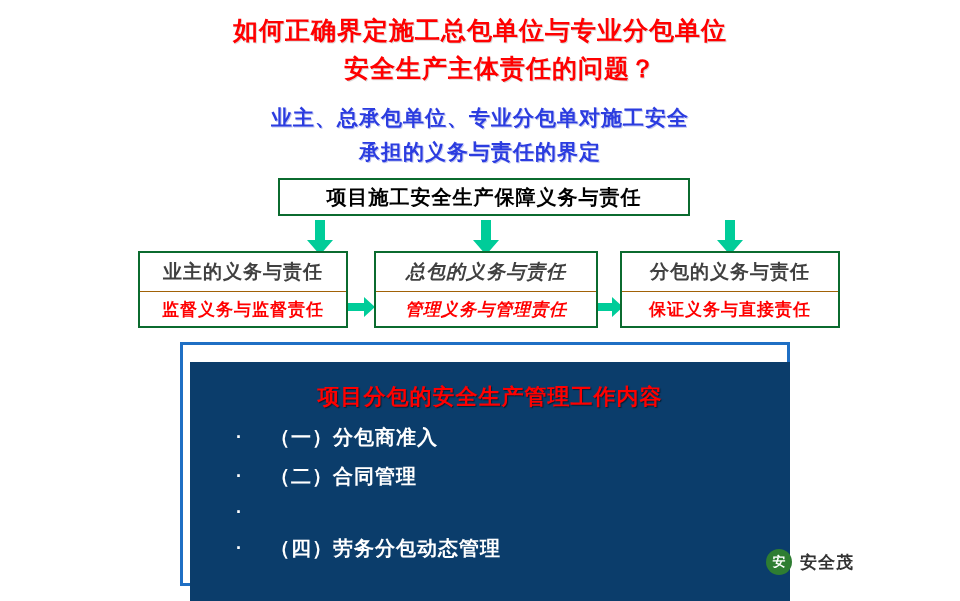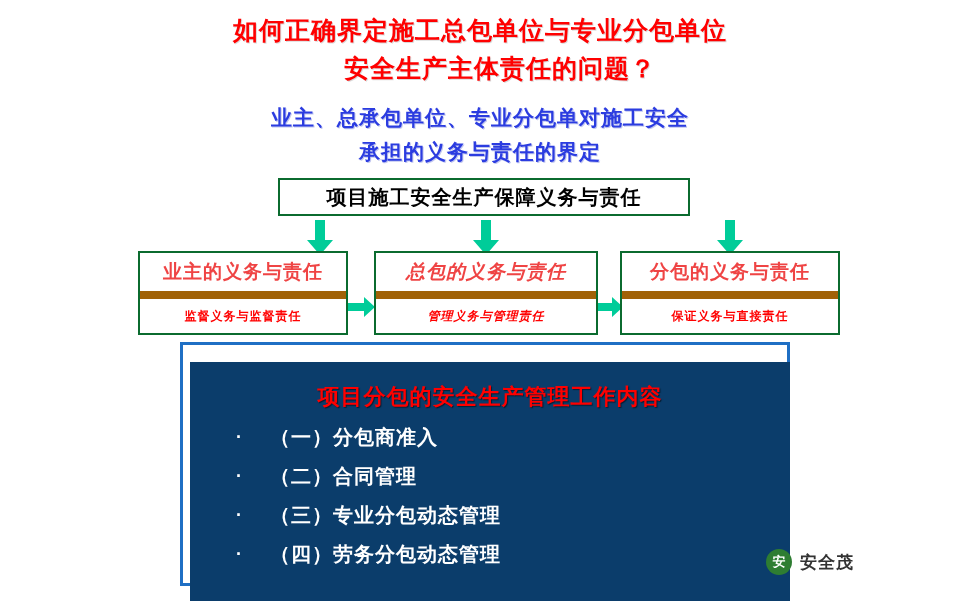--- a/index.html
+++ b/index.html
@@ -77,30 +77,30 @@
     border: 2px solid #0b6b2f;
     background: #ffffff;
   }
   .box-pair .row-top {
     height: 38px;
     display: flex;
     align-items: center;
     justify-content: center;
     font-size: 19px;
     font-weight: bold;
-    color: #ef4444;
-    border-bottom: 8px solid #a16207;
+    color: #404040;
+    border-bottom: 1px solid #a16207;
     letter-spacing: 1px;
   }
   .box-pair .row-bot {
     height: 34px;
     display: flex;
     align-items: center;
     justify-content: center;
-    font-size: 12px;
+    font-size: 17px;
     font-weight: bold;
     color: #ff0000;
     letter-spacing: 1px;
   }
   #box-owner  { left: 138px; top: 251px; width: 210px; }
   #box-main   { left: 374px; top: 251px; width: 224px; font-style: italic; }
   #box-sub    { left: 620px; top: 251px; width: 220px; }
 
   
   .arrow-down {
@@ -248,21 +248,20 @@
       <li>
         <span class="bullet">·</span>
         <span>（一）分包商准入</span>
       </li>
       <li>
         <span class="bullet">·</span>
         <span>（二）合同管理</span>
       </li>
       <li>
         <span class="bullet">·</span>
-        <span>（三）专业分包动态管理</span>
       </li>
       <li>
         <span class="bullet">·</span>
         <span>（四）劳务分包动态管理</span>
       </li>
     </ul>
   </div>
 
   <div id="watermark">
     <div class="wm-circle">安</div>

